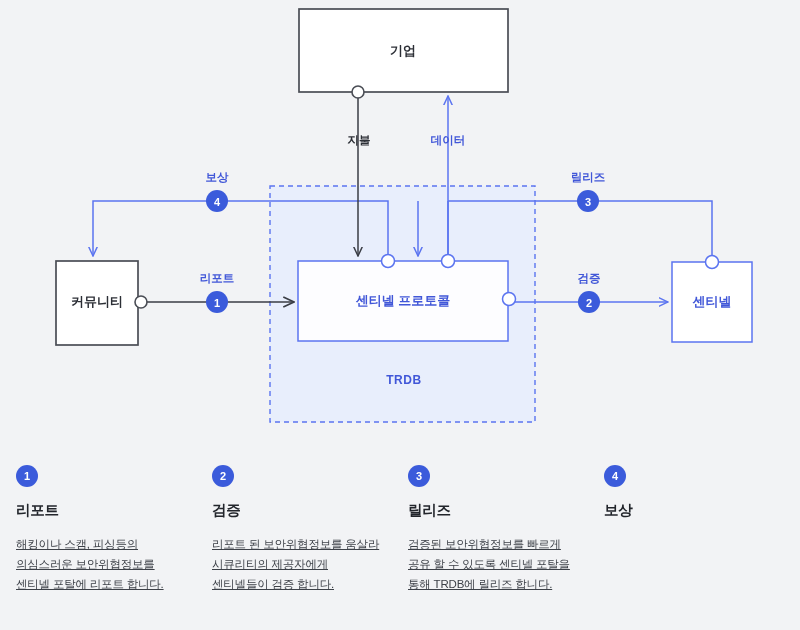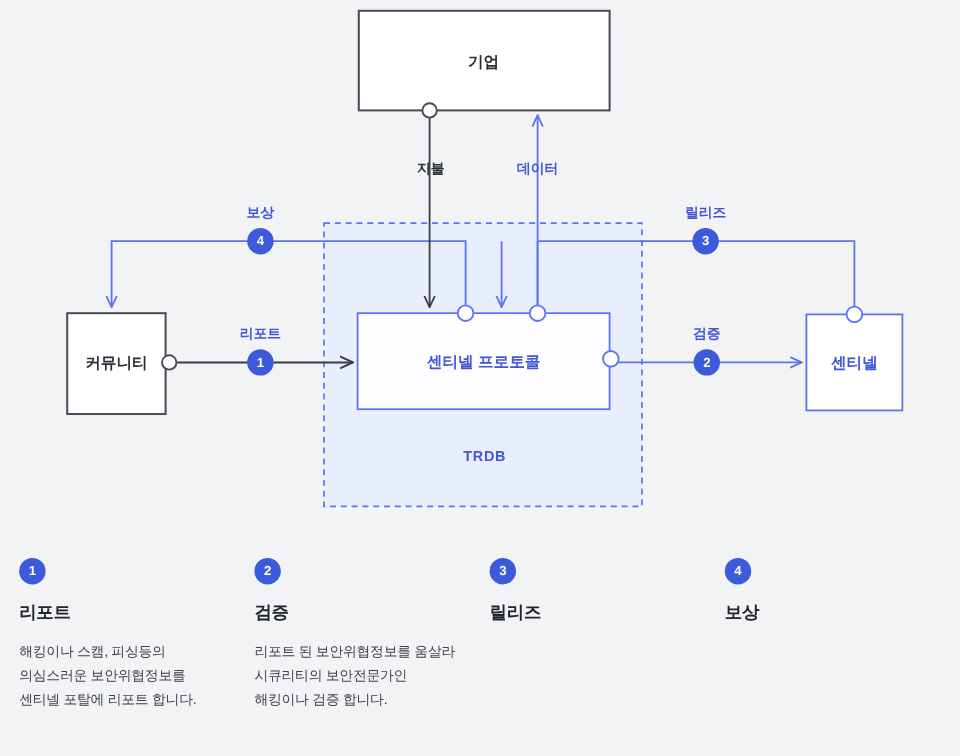--- a/index.html
+++ b/index.html
@@ -96,20 +96,21 @@
     color: #22252b;
     margin-bottom: 14px;
     letter-spacing: -0.2px;
   }
   .legend-desc {
     font-size: 11.5px;
     line-height: 1.75;
     color: #3d4148;
     letter-spacing: -0.2px;
     word-break: keep-all;
+    text-decoration: underline;
   }
 </style>
 </head>
 <body>
 
 <div id="stage">
 
   <svg class="diagram" viewBox="0 0 800 460">
     <defs>
       <marker id="arrow-dark" viewBox="0 0 10 10" refX="9" refY="5" markerWidth="7" markerHeight="7" orient="auto-start-reverse">
@@ -210,26 +211,27 @@
 
     <div class="legend-col">
       <div class="legend-badge">1</div>
       <div class="legend-title">리포트</div>
       <div class="legend-desc">해킹이나 스캠, 피싱등의 의심스러운 보안위협정보를 센티넬 포탈에 리포트 합니다.</div>
     </div>
 
     <div class="legend-col">
       <div class="legend-badge">2</div>
       <div class="legend-title">검증</div>
-      <div class="legend-desc">리포트 된 보안위협정보를 움살라 시큐리티의 보안전문가인 해킹이나 검증 합니다.</div>
+      <div class="legend-desc">리포트 된 보안위협정보를 움살라 시큐리티의 제공자에게 센티넬들이 검증 합니다.</div>
     </div>
 
     <div class="legend-col">
       <div class="legend-badge">3</div>
       <div class="legend-title">릴리즈</div>
+      <div class="legend-desc">검증된 보안위협정보를 빠르게 공유 할 수 있도록 센티넬 포탈을 통해 TRDB에 릴리즈 합니다.</div>
     </div>
 
     <div class="legend-col">
       <div class="legend-badge">4</div>
       <div class="legend-title">보상</div>
     </div>
 
   </div>
 </div>
 

